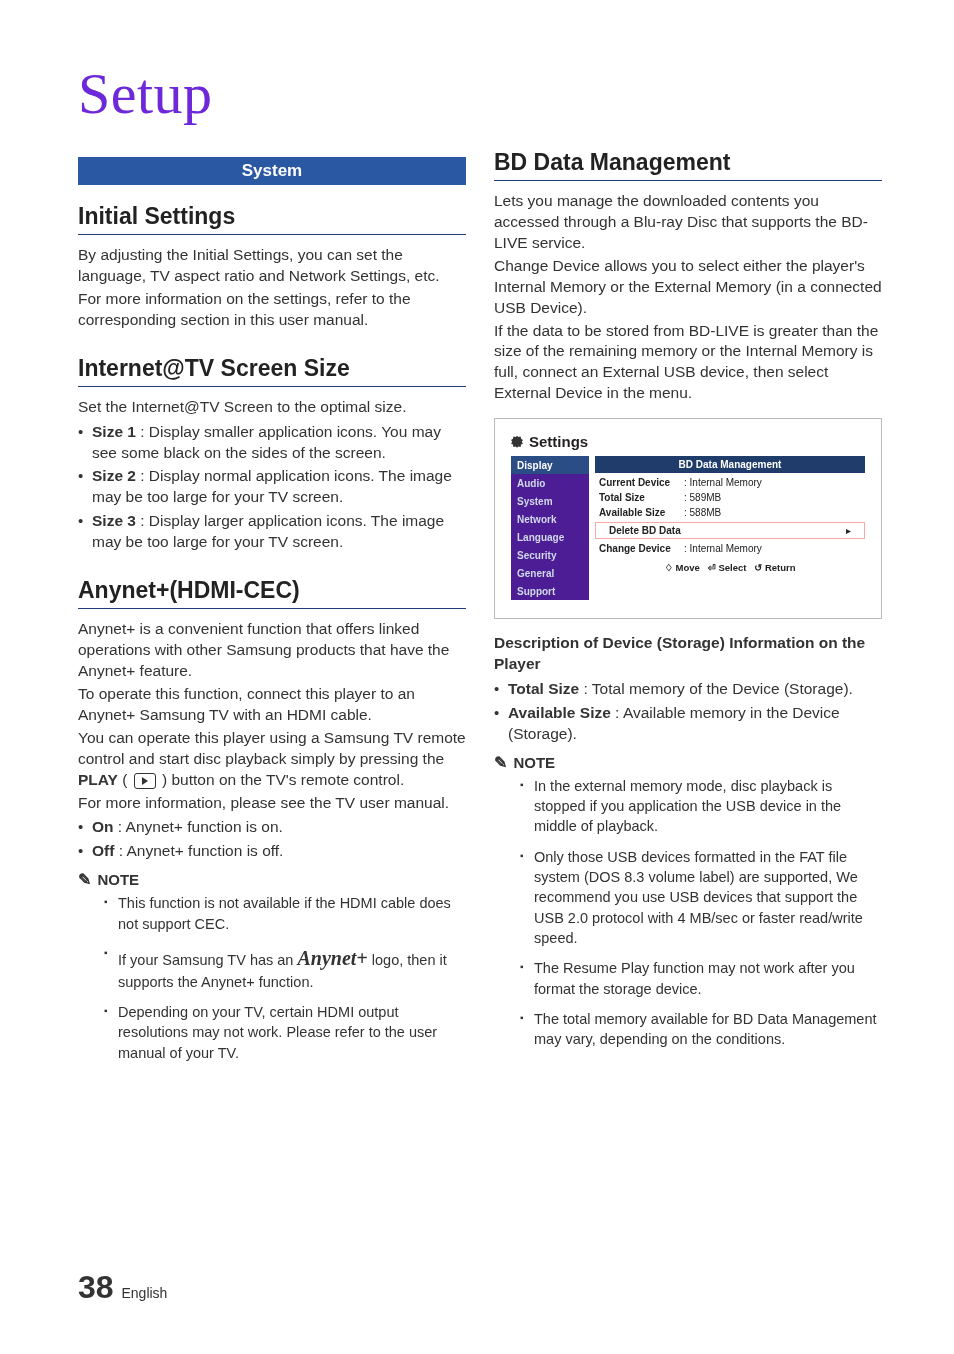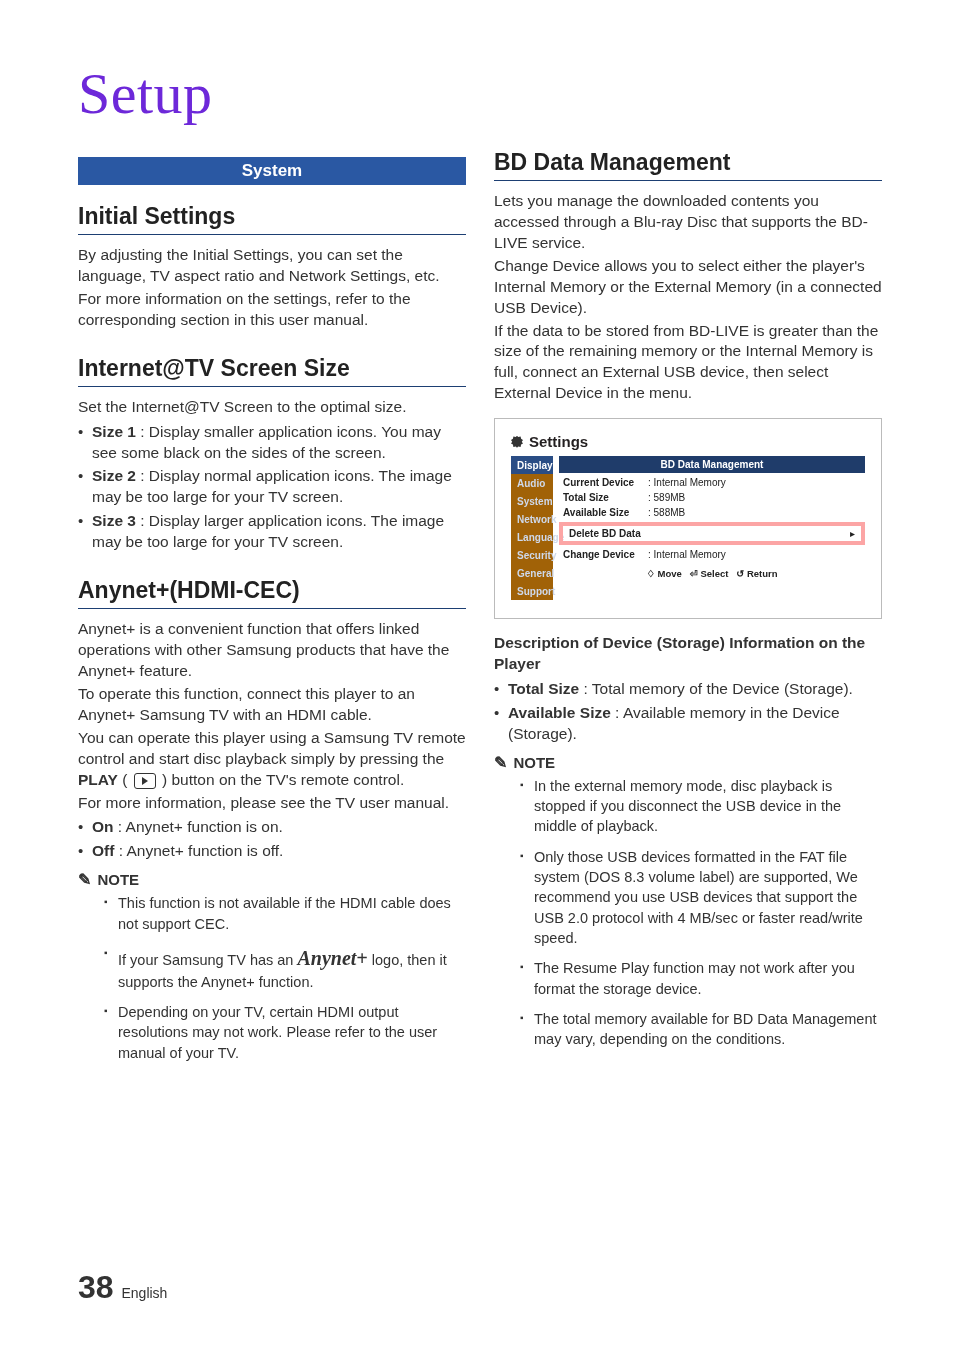--- a/index.html
+++ b/index.html
@@ -159,22 +159,22 @@
     width: 12px;
     height: 12px;
     background: #333;
     clip-path: polygon(50% 0,60% 10%,80% 6%,84% 26%,100% 35%,90% 50%,100% 65%,84% 74%,80% 94%,60% 90%,50% 100%,40% 90%,20% 94%,16% 74%,0 65%,10% 50%,0 35%,16% 26%,20% 6%,40% 10%);
   }
   .sp-body {
     display: flex;
     gap: 6px;
   }
   .sp-side {
-    width: 42px;
-    background: #a16207;
+    width: 78px;
+    background: #4c1d95;
     color: #cfd9ea;
     font-weight: bold;
     font-size: 10px;
   }
   .sp-side div {
     padding: 3.5px 6px;
   }
   .sp-side .sel {
     color: #fff;
     background: #2a4d85;
@@ -194,24 +194,24 @@
   }
   .sp-row {
     display: flex;
     padding: 2px 4px;
     font-size: 10px;
     color: #222;
   }
   .sp-k { width: 85px; font-weight: bold; }
   .sp-v { flex: 1; }
   .sp-row.boxed {
-    border: 4px solid #fca5a5;
+    border: 1px solid #fca5a5;
     justify-content: space-between;
     align-items: center;
-    padding: 2px 6px;
+    padding: 2px 13px;
     margin: 2px 0;
   }
   .sp-foot {
     text-align: center;
     font-size: 9.5px;
     padding-top: 6px;
     color: #222;
     font-weight: bold;
   }
   .footer {
@@ -335,21 +335,21 @@
       <ul class="bul">
         <li><span class="b">Total Size</span><span> : Total memory of the Device (Storage).</span></li>
         <li><span class="b">Available Size</span><span> : Available memory in the Device (Storage).</span></li>
       </ul>
 
       <div class="note-hd">
         <span class="pencil">✎</span>
         <span>NOTE</span>
       </div>
       <ul class="sq">
-        <li>In the external memory mode, disc playback is stopped if you disconnect the USB device in the middle of playback.</li>
+        <li>In the external memory mode, disc playback is stopped if you application the USB device in the middle of playback.</li>
         <li>Only those USB devices formatted in the FAT file system (DOS 8.3 volume label) are supported, We recommend you use USB devices that support the USB 2.0 protocol with 4 MB/sec or faster read/write speed.</li>
         <li>The Resume Play function may not work after you format the storage device.</li>
         <li>The total memory available for BD Data Management may vary, depending on the conditions.</li>
       </ul>
     </div>
   </div>
 </div>
 
 <div class="footer">
   <span class="pn">38</span>

